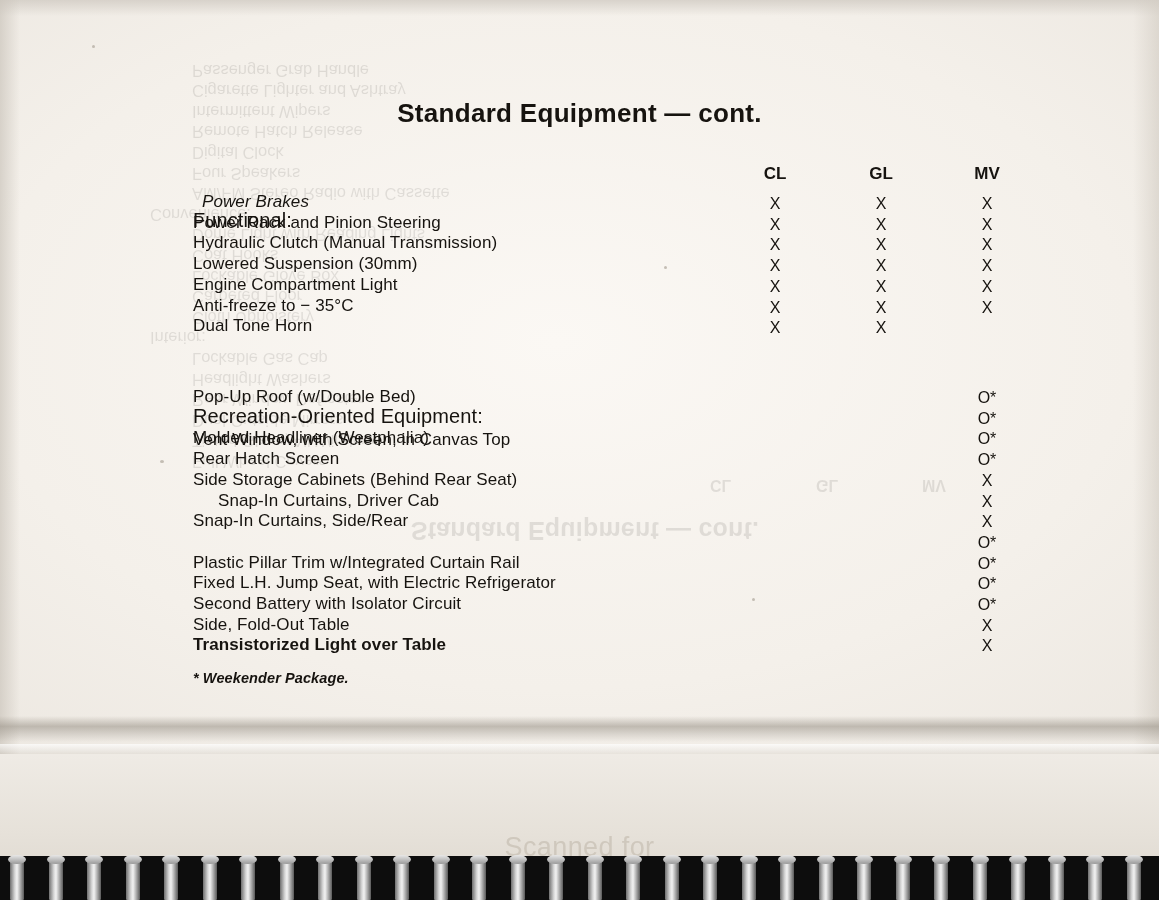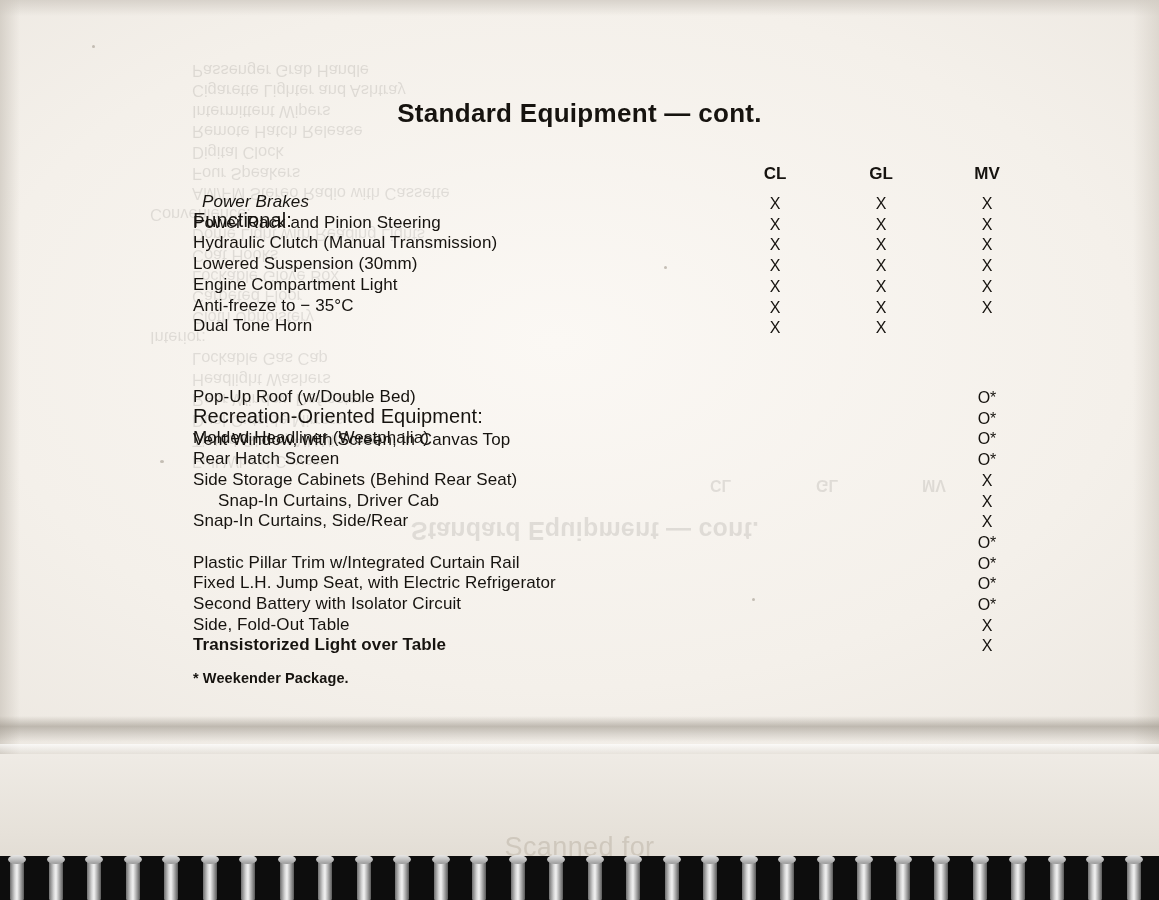--- a/index.html
+++ b/index.html
@@ -270,21 +270,21 @@
       <div class="row-label" style="left: 193px; top: 552.6px;">Plastic Pillar Trim w/Integrated Curtain Rail</div>
       <div class="mark" style="left: 957px; top: 554.6px;">O*</div>
       <div class="row-label" style="left: 193px; top: 573.3px;">Fixed L.H. Jump Seat, with Electric Refrigerator</div>
       <div class="mark" style="left: 957px; top: 575.3px;">O*</div>
       <div class="row-label" style="left: 193px; top: 594px;">Second Battery with Isolator Circuit</div>
       <div class="mark" style="left: 957px; top: 596px;">O*</div>
       <div class="row-label" style="left: 193px; top: 614.7px;">Side, Fold-Out Table</div>
       <div class="mark" style="left: 957px; top: 616.7px;">X</div>
       <div class="row-label" style="left: 193px; top: 635.4px; font-weight: bold;">Transistorized Light over Table</div>
       <div class="mark" style="left: 957px; top: 637.4px;">X</div>
-      <div class="footnote" style="left: 193px; top: 670px;">* Weekender Package.</div>
+      <div class="footnote" style="left: 193px; top: 670px; font-style: italic;">* Weekender Package.</div>
     </div>
 
   <div class="scan-band"></div>
   <div class="scan-band2"></div>
   <div class="lower"></div>
 
   <div class="watermark">
     <div>Scanned for</div>
     <div>A2Resource.com</div>
   </div>

